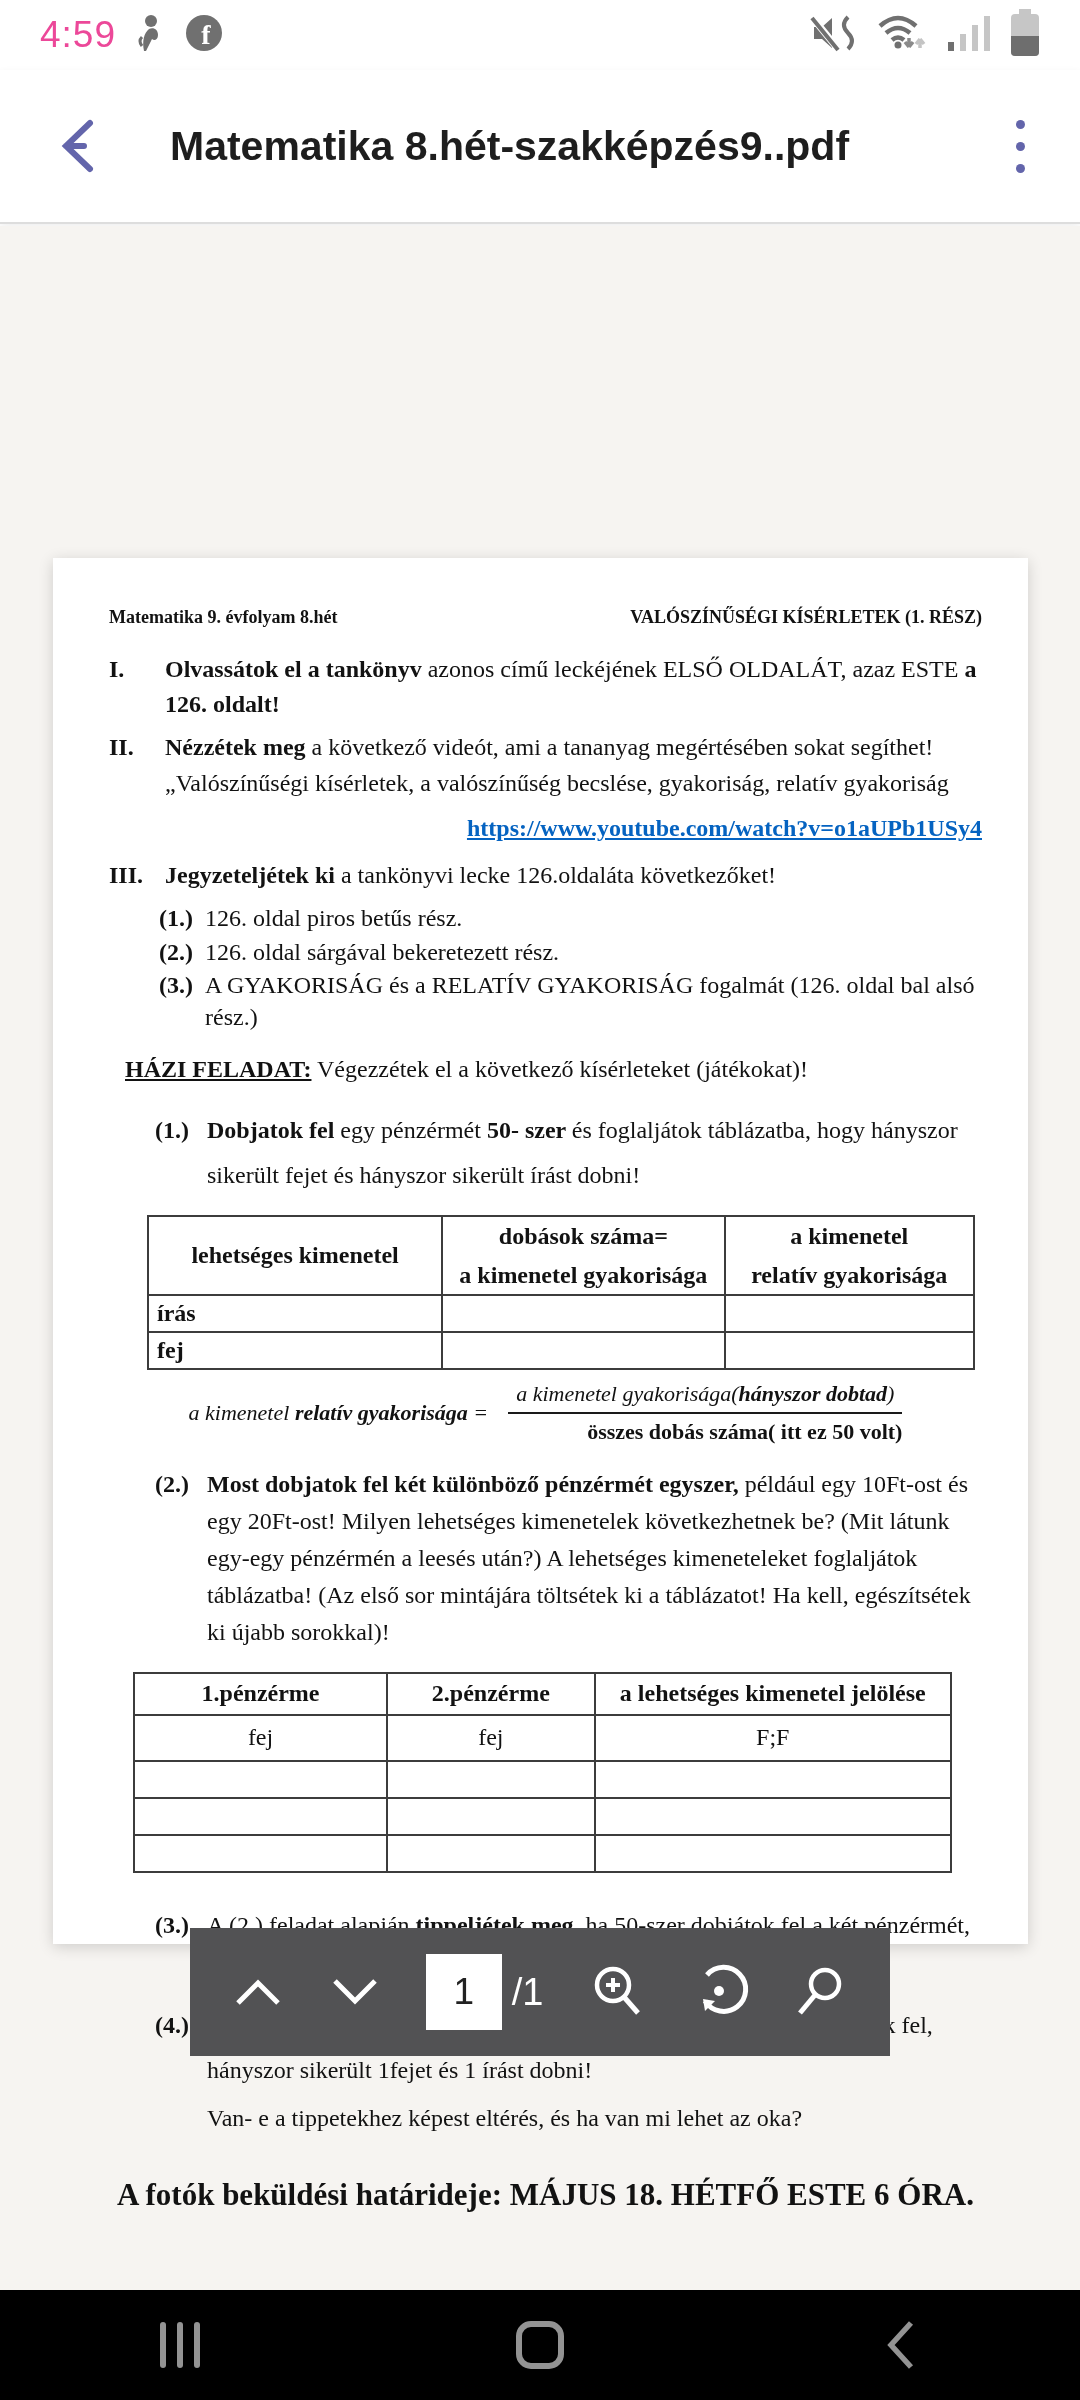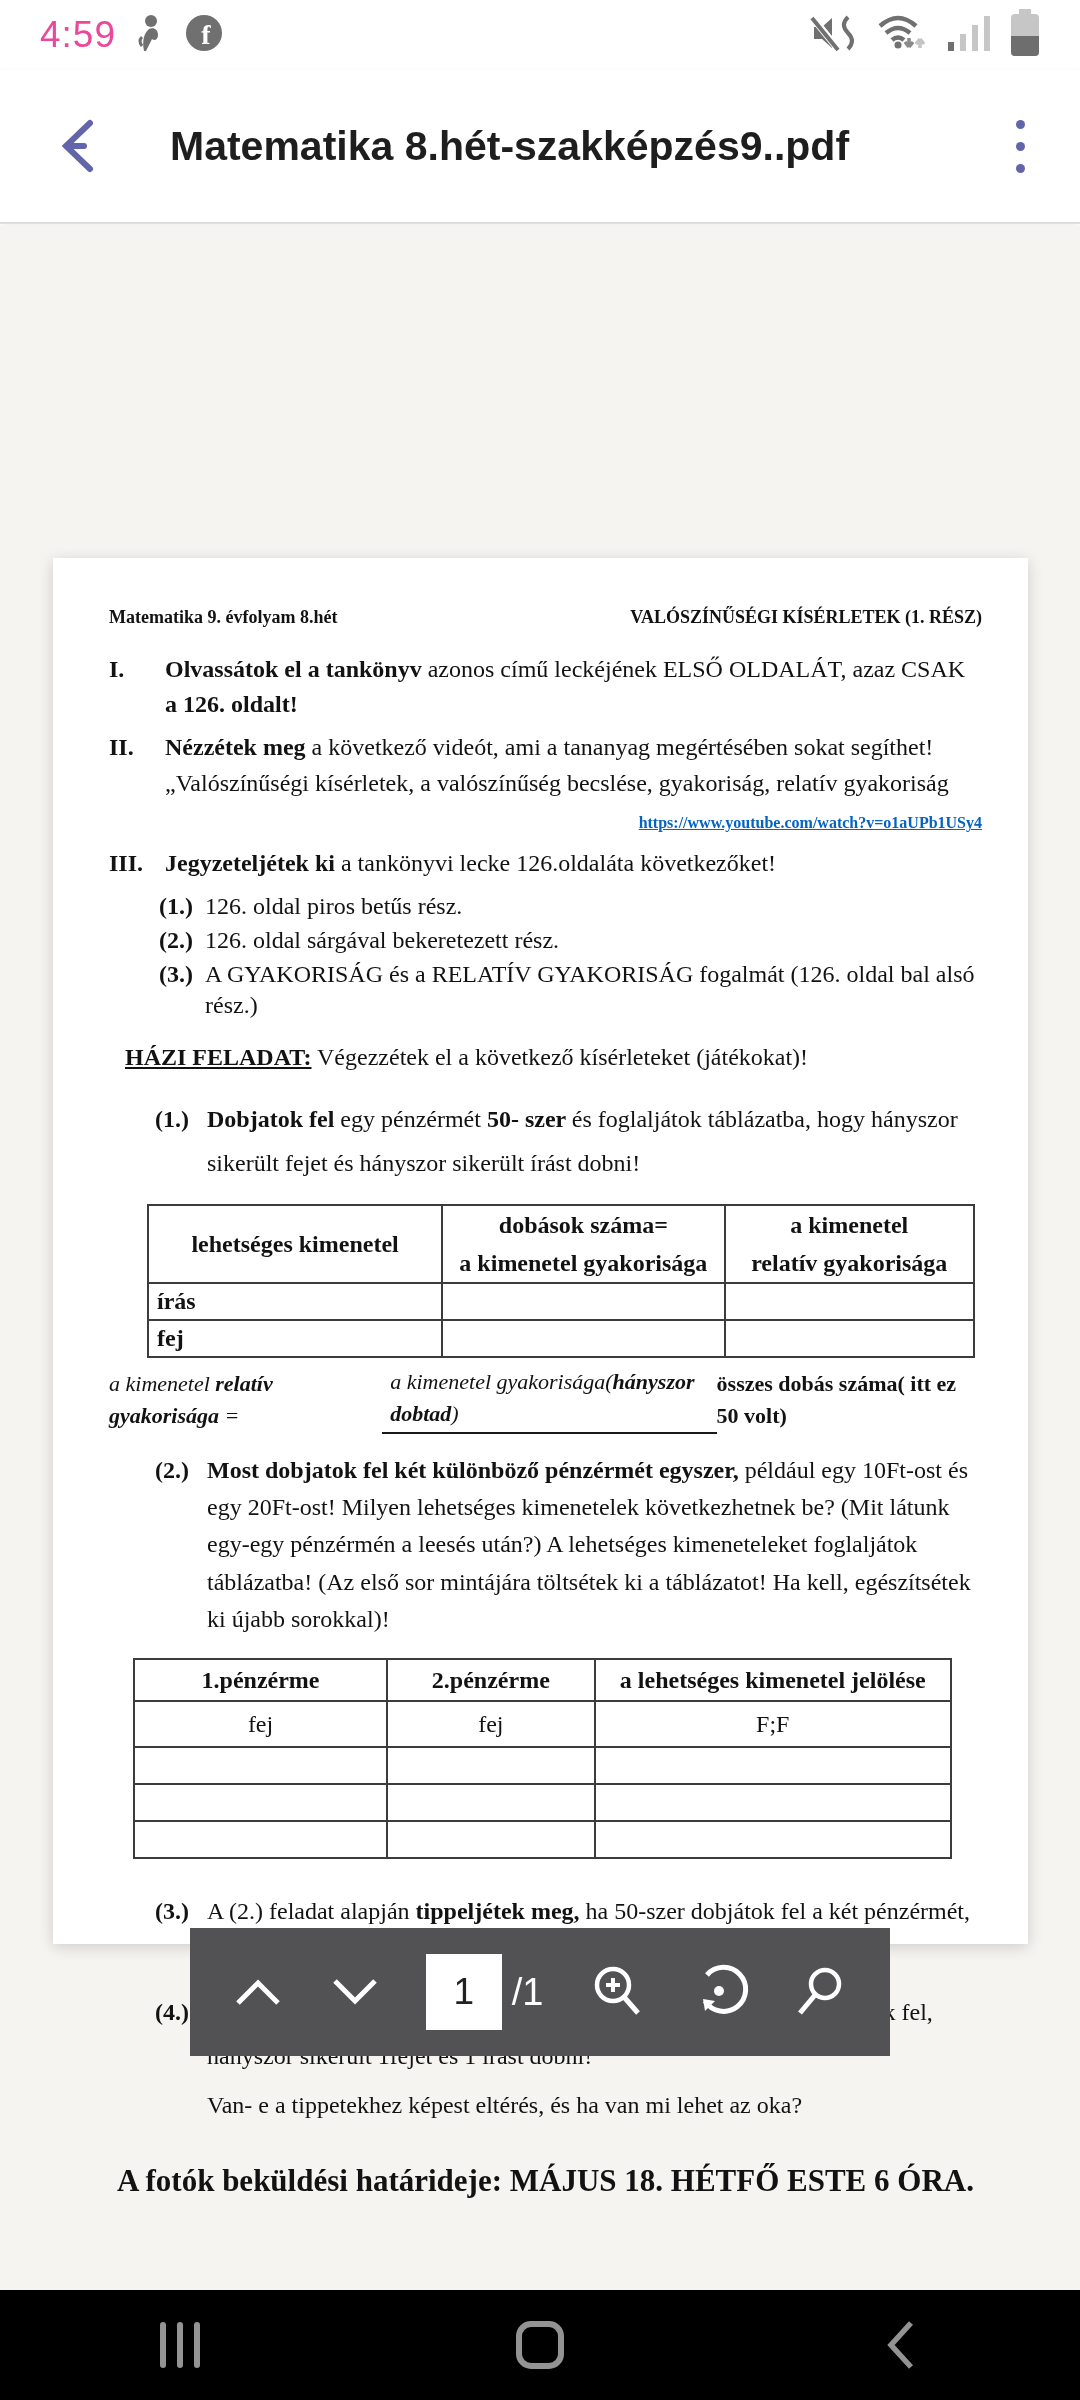--- a/index.html
+++ b/index.html
@@ -40,38 +40,38 @@
   .b{font-weight:bold;}
   .i{font-style:italic;}
   .u{text-decoration:underline;}
   .link{color:var(--link);text-decoration:underline;font-weight:bold;}
 
   .doc-head{display:flex;justify-content:space-between;font-weight:bold;font-size:18px;margin-bottom:22px;}
   .li{display:flex;margin-bottom:8px;}
   .li .lbl{width:56px;flex:none;font-weight:bold;}
   .li .txt{flex:1;}
   .quote{margin-left:56px;margin-bottom:6px;}
-  .linkline{text-align:right;margin:10px 0 12px 0;font-size:16px;}
+  .linkline{text-align:right;margin:10px 0 12px 0;font-size:24px;}
   .sub{display:flex;margin:2px 0 2px 50px;line-height:1.32;}
   .sub .lbl{width:46px;flex:none;font-weight:bold;}
   .hazi{margin-top:18px;margin-left:16px;}
   .hf{display:flex;margin-left:46px;margin-top:22px;line-height:1.85;}
   .hf .lbl{width:52px;flex:none;font-weight:bold;}
   .hf .txt{flex:1;}
   .hf.tight{line-height:1.55;}
 
   table{border-collapse:collapse;font-size:24px;}
   .t1{margin:18px 0 0 38px;width:828px;}
   .t1 th,.t1 td{border:2px solid #3c3c3c;}
   .t1 th{font-weight:bold;height:70px;vertical-align:middle;text-align:center;line-height:1.6;}
   .t1 td{height:37px;font-weight:bold;padding-left:8px;text-align:left;}
   .t1 .c1{width:295px;}.t1 .c2{width:283px;}.t1 .c3{width:250px;}
 
   .formula{display:flex;justify-content:center;align-items:center;margin-top:8px;font-size:22px;}
-  .frac{display:inline-flex;flex-direction:row;align-items:flex-start;margin-left:20px;}
+  .frac{display:inline-flex;flex-direction:column;align-items:flex-end;margin-left:20px;}
   .frac .num{padding:0 8px 2px 8px;border-bottom:2px solid #1a1a1a;}
   .frac .den{padding-top:2px;}
 
   .t2{margin:20px 0 0 24px;width:819px;}
   .t2 th,.t2 td{border:2px solid #3c3c3c;text-align:center;vertical-align:middle;}
   .t2 th{font-weight:bold;height:42px;}
   .t2 td{height:46px;}
   .t2 tr.empty td{height:37px;}
   .t2 .c1{width:266px;}.t2 .c2{width:216px;}.t2 .c3{width:381px;}
 
@@ -169,21 +169,21 @@
 <div class="content">
   <div class="page">
 
     <div class="doc-head">
       <span>Matematika 9. évfolyam 8.hét</span>
       <span>VALÓSZÍNŰSÉGI KÍSÉRLETEK (1. RÉSZ)</span>
     </div>
 
     <div class="li">
       <span class="lbl">I.</span>
-      <span class="txt"><span class="b">Olvassátok el a tankönyv </span><span>azonos című leckéjének ELSŐ OLDALÁT, azaz CSAK </span><span class="b">a 126. oldalt!</span></span>
+      <span class="txt"><span class="b">Olvassátok el a tankönyv </span><span>azonos című leckéjének ELSŐ OLDALÁT, azaz ESTE </span><span class="b">a 126. oldalt!</span></span>
     </div>
 
     <div class="li" style="margin-bottom:2px;">
       <span class="lbl">II.</span>
       <span class="txt"><span class="b">Nézzétek meg </span><span>a következő videót, ami a tananyag megértésében sokat segíthet!</span></span>
     </div>
 
     <div class="quote">„Valószínűségi kísérletek, a valószínűség becslése, gyakoriság, relatív gyakoriság</div>
 
     <div class="linkline">

